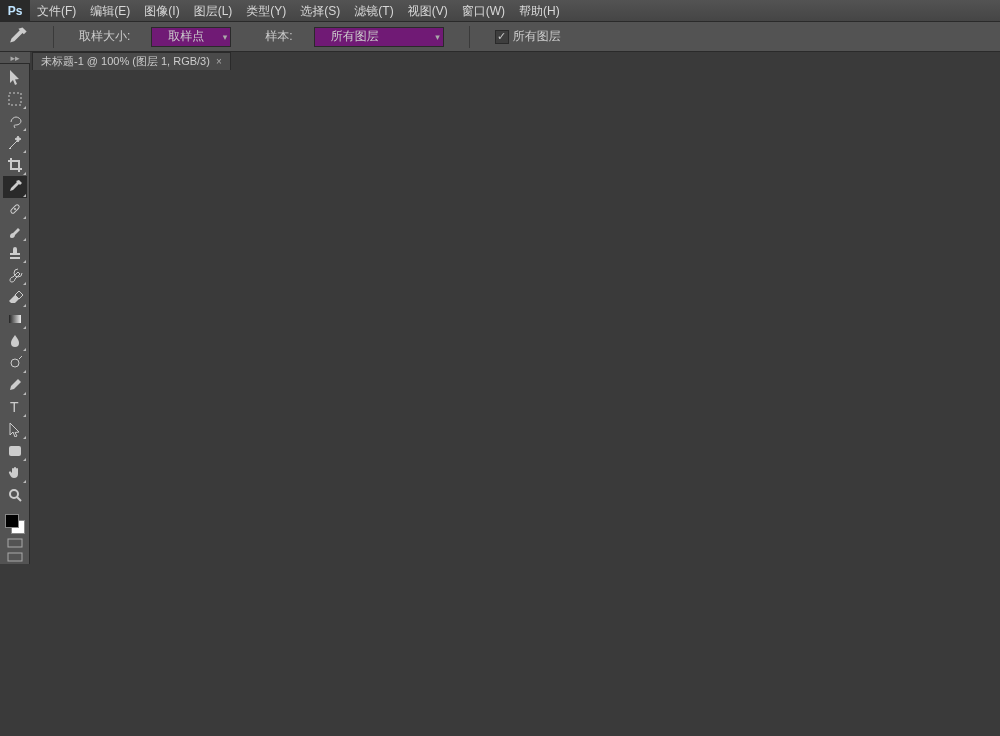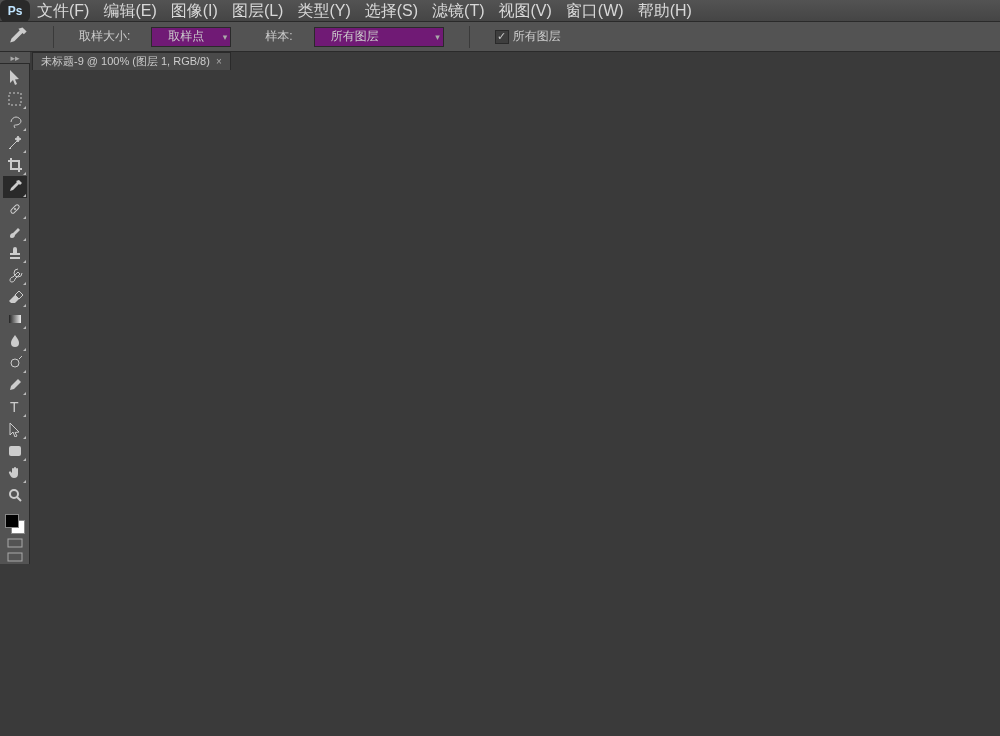--- a/index.html
+++ b/index.html
@@ -1,21 +1,21 @@
 <!DOCTYPE html>
 <html><head>
 <meta charset="utf-8">
 <style>
 * { margin:0; padding:0; box-sizing:border-box; font-family:"Microsoft YaHei",Arial,sans-serif; user-select:none; }
 body { width:1000px; height:736px; background:#3a3a3a; overflow:hidden; position:relative; }
 
 
 .menubar { height:22px; background:linear-gradient(#535353,#454545); display:flex; align-items:center; border-bottom:1px solid #2a2a2a; }
-.ps-logo { width:30px; height:22px; display:flex; align-items:center; justify-content:center; color:#bfe4ff; font-weight:bold; font-size:12px; background:#2a2a2a;border-radius:6px; }
-.menu-item { color:#d8d8d8; font-size:16px; padding:0 7px; line-height:22px; cursor:default; }
+.ps-logo { width:30px; height:22px; display:flex; align-items:center; justify-content:center; color:#bfe4ff; font-weight:bold; font-size:12px; background:#2a2a2a; }
+.menu-item { color:#d8d8d8; font-size:12px; padding:0 7px; line-height:22px; cursor:default; }
 
 
 .optionsbar { height:30px; background:#535353; display:flex; align-items:center; border-bottom:1px solid #2a2a2a; padding-left:6px; gap:21px; }
 .tool-dot { width:22px; height:22px; display:flex; align-items:center; justify-content:center; }
 .sep { width:1px; height:22px; background:#3a3a3a; margin:0 4px; }
 .opt-label { color:#ccc; font-size:12px; }
 .dropdown { background:#701a75; border:1px solid #2a2a2a; height:20px; display:flex; align-items:center; padding:0 16px; color:#ccc; font-size:12px; min-width:70px; position:relative; }
 .dropdown .arrow { position:absolute; right:3px; font-size:9px; color:#aaa; }
 .checkbox { width:14px; height:14px; background:#3e3e3e; border:1px solid #2a2a2a; display:inline-flex; align-items:center; justify-content:center; color:#ccc; font-size:11px; margin-right:4px; }
 
@@ -81,21 +81,21 @@
   </div>
   <div class="sep"></div>
   <label style="display:flex;align-items:center">
     <span class="checkbox">✓</span>
     <span class="opt-label">所有图层</span>
   </label>
 </div>
 
 <div class="tabbar">
   <div class="tab">
-    <span>未标题-9 @ 100% (图层 1, RGB/8)</span>
+    <span>未标题-1 @ 100% (图层 1, RGB/3)</span>
     <span class="close">×</span>
   </div>
 </div>
 
 <div style="position:absolute; left:0; top:52px; bottom:0; width:30px; display:flex; flex-direction:column;">
   <div class="tools-toggle">▸▸</div>
   <div class="tools-col" id="tools-col">
       <div class="tool">
         <svg viewBox="0 0 16 16">
           <path d="M3 1l9 9-4 .5L10 15l-2 1-2-5-3 3z" fill="#ccc"></path>

